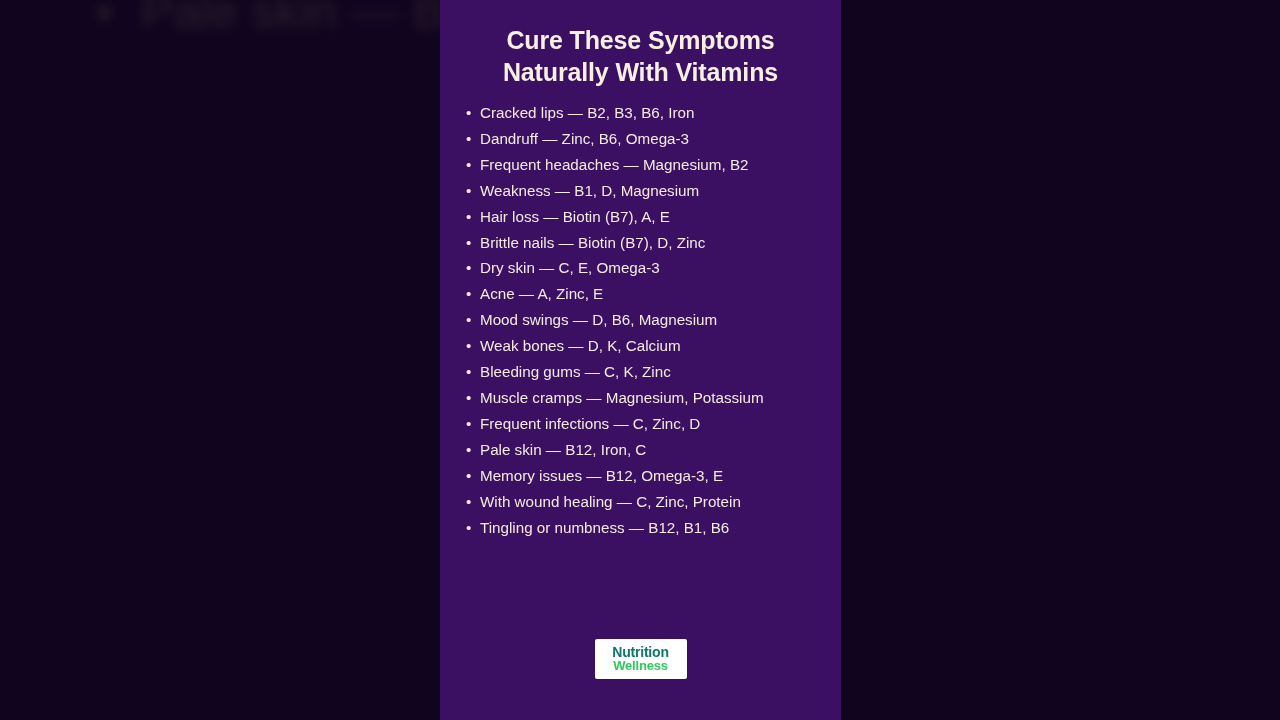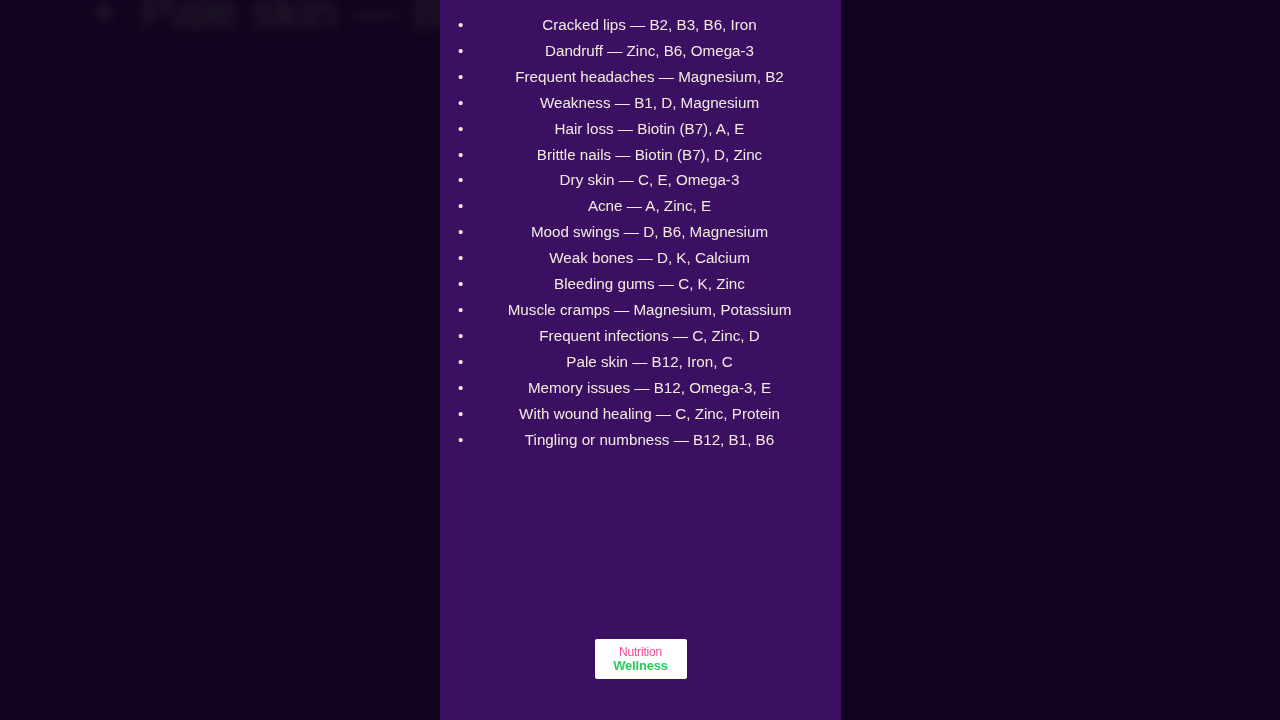--- a/index.html
+++ b/index.html
@@ -86,22 +86,21 @@
     line-height: 1.28;
     color: #F7EFE1;
     padding: 24px 14px 0 14px;
     letter-spacing: -0.15px;
   }
   #title .tline { display: block; }
 
   #symptom-list {
     list-style: none;
     margin: 12px 0 0 0;
-    padding: 0 14px 0 18px;
-    text-align: center;
+    padding: 0 14px 0 26px;
   }
   #symptom-list li {
     position: relative;
     color: #F4EBE0;
     font-size: 15.2px;
     line-height: 25.9px;
     padding-left: 14px;
   }
   #symptom-list li::before {
     content: "\2022";
@@ -123,23 +122,23 @@
     height: 40px;
     background: #FFFFFF;
     border-radius: 2px;
     display: flex;
     flex-direction: column;
     align-items: center;
     justify-content: center;
     box-shadow: 0 0 0 1px rgba(0,0,0,0.04);
   }
   #logo-badge .logo-top {
-    font-size: 12px;
-    font-weight: normal;
-    color: #ec4899;
+    font-size: 14px;
+    font-weight: bold;
+    color: #0f766e;
     line-height: 14px;
     letter-spacing: -0.2px;
   }
   #logo-badge .logo-bottom {
     font-size: 13px;
     font-weight: bold;
     color: #2FC85E;
     line-height: 14px;
     letter-spacing: -0.2px;
   }
@@ -163,20 +162,24 @@
           <li>Muscle cramps — Magnesium, Potassium</li>
           <li>Frequent infections — C, Zinc, D</li>
           <li>Pale skin — B12, Iron, C</li>
         </ul>
     </div>
     <div id="bg-dim"></div>
   </div>
 
   <div id="panel">
 
+    <div id="title">
+      <span class="tline">Cure These Symptoms</span>
+      <span class="tline">Naturally With Vitamins</span>
+    </div>
 
     <ul id="symptom-list">
         <li>Cracked lips — B2, B3, B6, Iron</li>
         <li>Dandruff — Zinc, B6, Omega-3</li>
         <li>Frequent headaches — Magnesium, B2</li>
         <li>Weakness — B1, D, Magnesium</li>
         <li>Hair loss — Biotin (B7), A, E</li>
         <li>Brittle nails — Biotin (B7), D, Zinc</li>
         <li>Dry skin — C, E, Omega-3</li>
         <li>Acne — A, Zinc, E</li>

